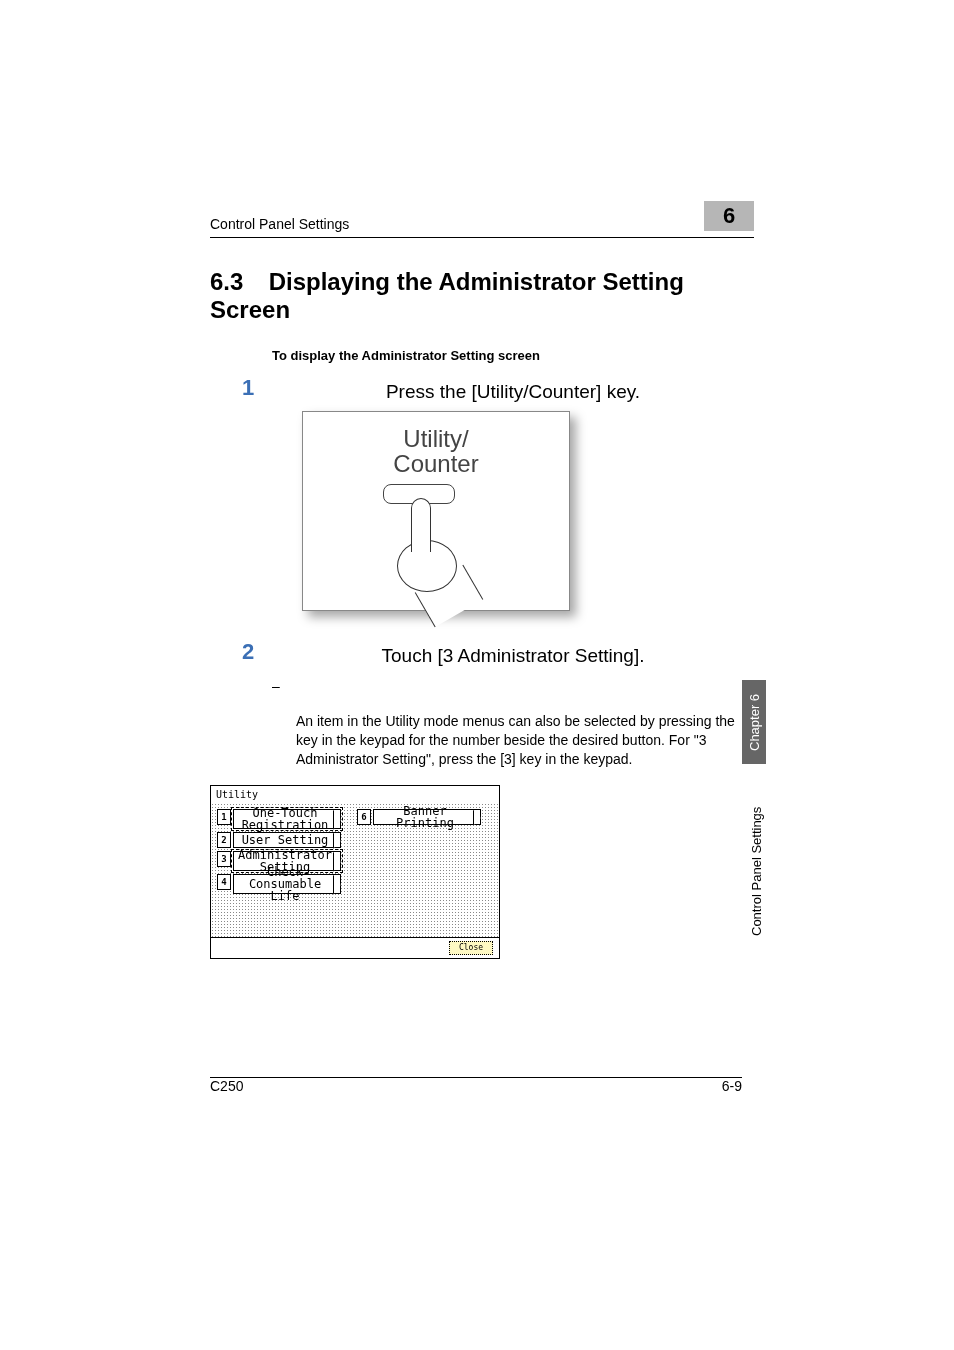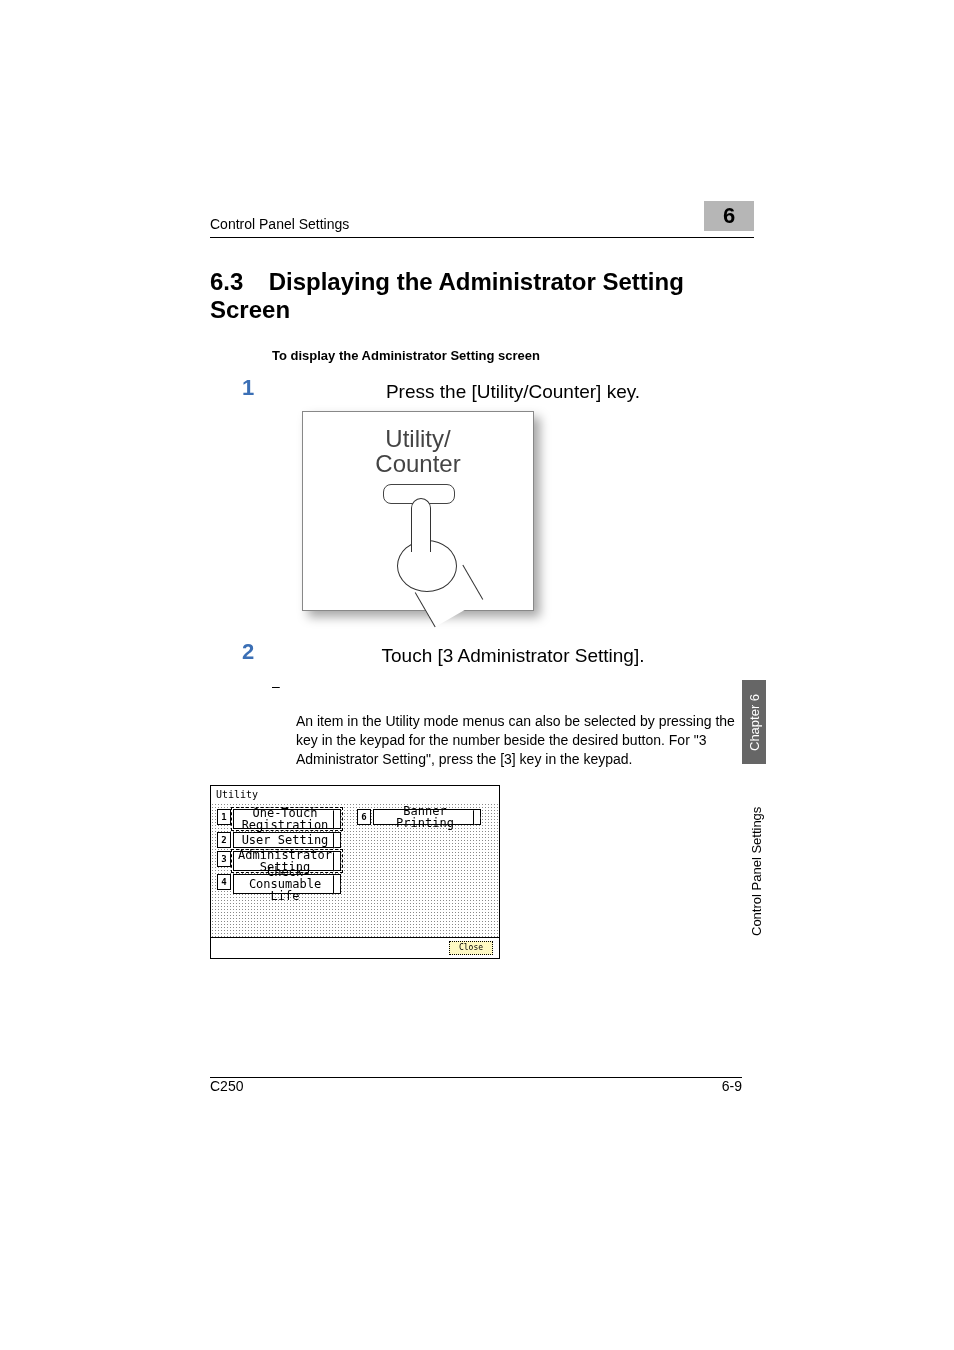--- a/index.html
+++ b/index.html
@@ -80,21 +80,21 @@
     font-size: 14px;
     line-height: 1.35;
   }
   .bullet-dash {
     width: 24px;
   }
   .bullet-text { flex: 1; margin-top: 35px; }
 
   
   .fig1 {
-    width: 232px;
+    width: 268px;
     height: 200px;
     margin: 6px 0 30px 92px;
     position: relative;
     border: 1px solid #888;
     background: #fff;
     box-shadow: 6px 6px 10px rgba(0,0,0,0.35);
   }
   .fig1-label {
     position: absolute;
     top: 14px;

